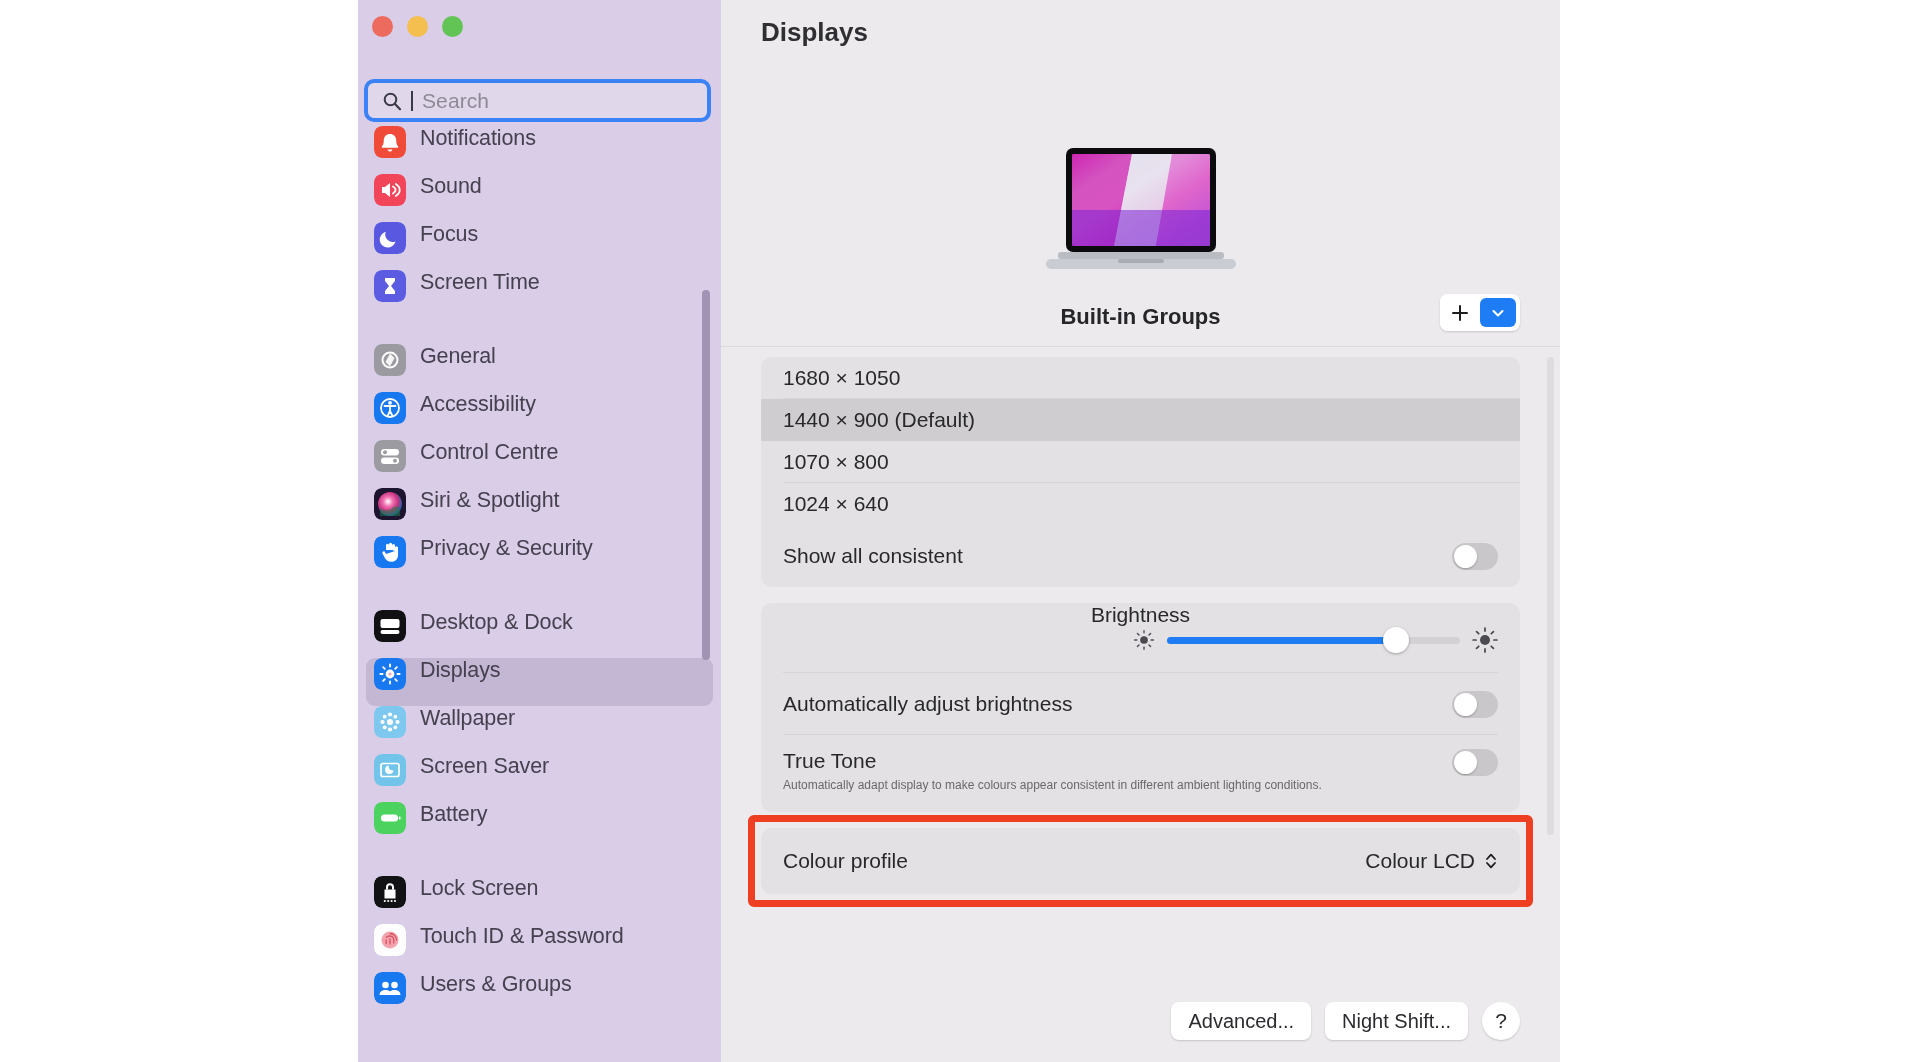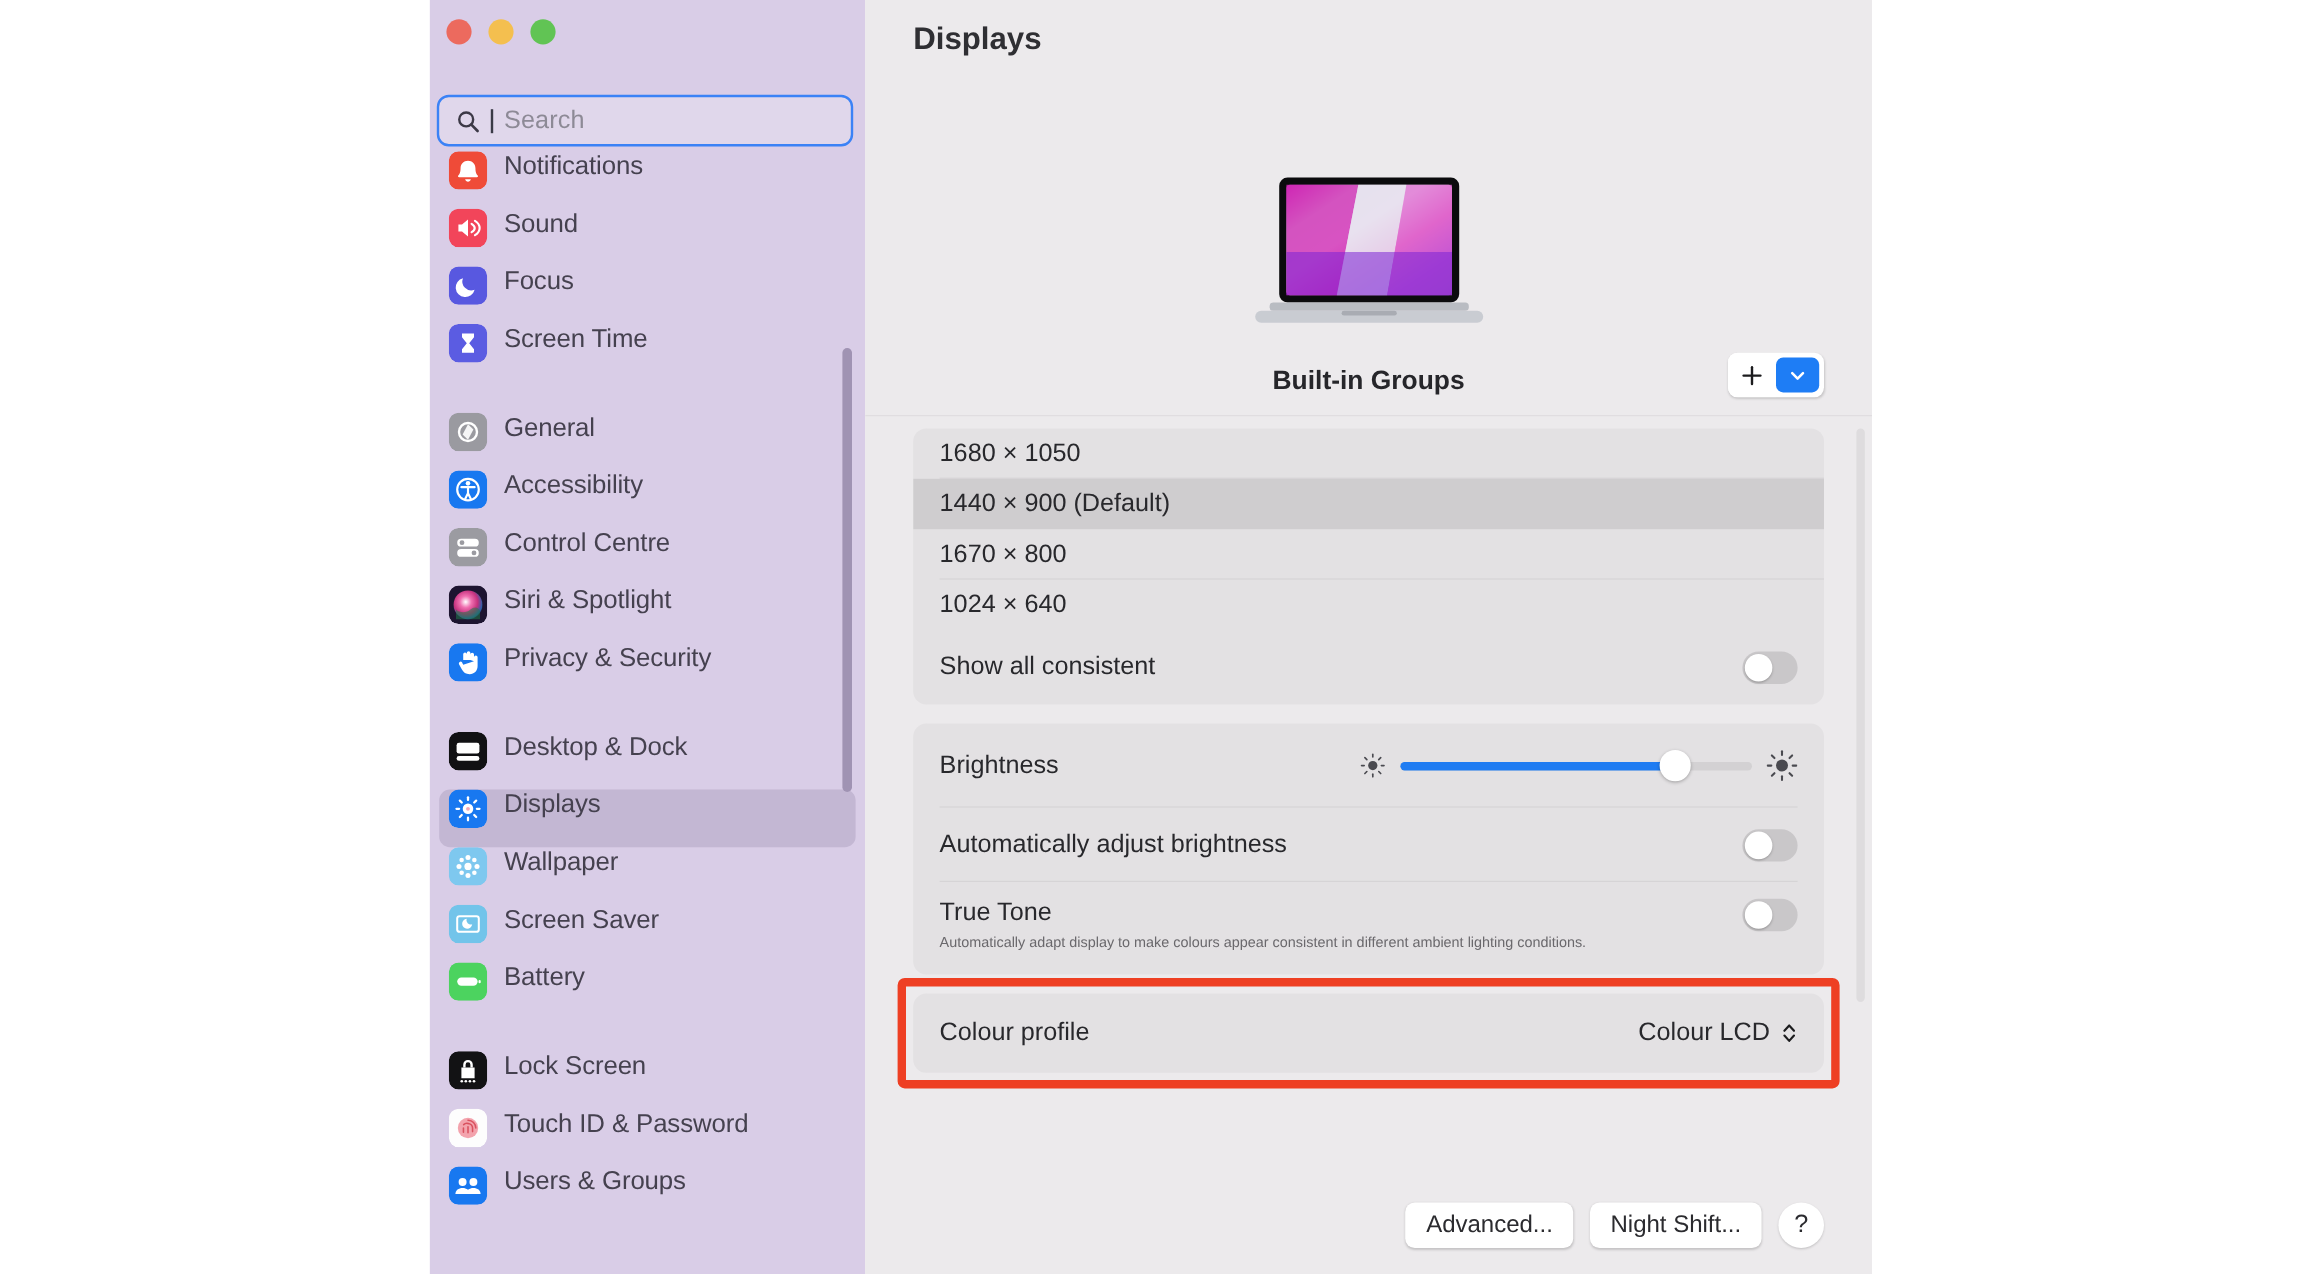--- a/index.html
+++ b/index.html
@@ -48,21 +48,21 @@
     left: 6px; top: 79px;
     width: 347px; height: 43px;
   }
   .search-field {
     position: absolute;
     left: 0; top: 0;
     width: 100%; height: 100%;
     box-sizing: border-box;
     border-radius: 10px;
     background: rgba(255,255,255,0.20);
-    border: 2px solid #3b82f6;
+    border: 4px solid #3b82f6;
     display: flex;
     align-items: center;
     padding-left: 14px;
     gap: 9px;
   }
   .search-icon { width: 20px; height: 20px; flex: 0 0 20px; display:block; }
   .search-caret {
     width: 2px; height: 20px; background: #3a3a46; flex: 0 0 2px;
   }
   .search-placeholder {
@@ -226,20 +226,21 @@
     border-radius: 50%;
     background: #ffffff;
     box-shadow: 0 1px 2px rgba(0,0,0,0.25);
   }
 
   .brightness-row {
     height: 70px;
     display: flex; align-items: center;
     padding: 0 22px;
     position: relative;
+    flex-direction: column;
   }
   .brightness-row .row-sep {
     position: absolute; left: 22px; right: 22px; bottom: 0;
     height: 1px; background: #d6d4d6;
   }
   .slider-area {
     margin-left: auto;
     display: flex; align-items: center;
     gap: 12px;
   }
@@ -609,21 +610,21 @@
           <ul class="res-list">
             <li class="res-row">
               <span>1680 × 1050</span>
               <span class="sep"></span>
             </li>
             <li class="res-row selected">
               <span>1440 × 900 (Default)</span>
 
             </li>
             <li class="res-row">
-              <span>1670 × 800</span>
+              <span>1070 × 800</span>
               <span class="sep"></span>
             </li>
             <li class="res-row last">
               <span>1024 × 640</span>
 
             </li>
           </ul>
           <div class="toggle-row">
             <span class="row-label">Show all consistent</span>
             <span class="switch">

